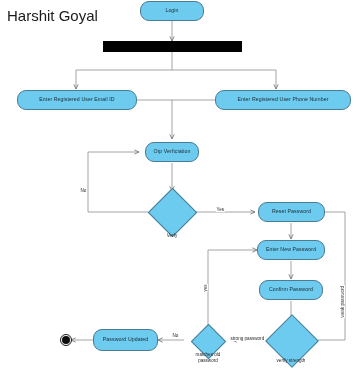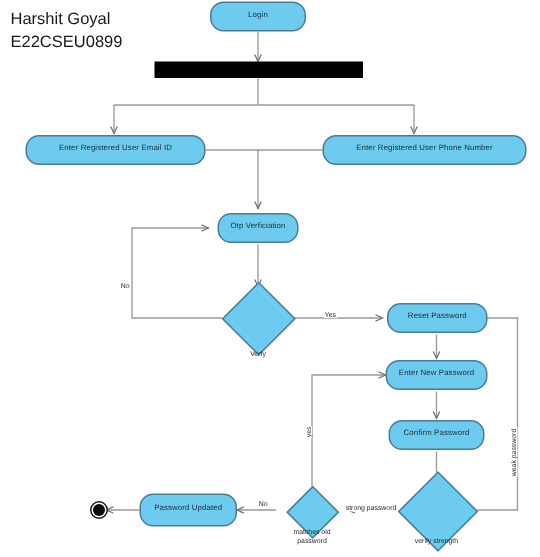--- a/index.html
+++ b/index.html
@@ -83,35 +83,34 @@
     white-space: nowrap;
   }
   .rot90 {
     transform: rotate(-90deg);
     transform-origin: left top;
   }
   .title {
     position: absolute;
     left: 7px;
     top: 6px;
-    font-size: 11px;
+    font-size: 15px;
     color: #1a1a1a;
     line-height: 1.35;
     z-index: 5;
   }
   .title div { white-space: nowrap; }
 </style>
 </head>
 <body>
 
 <div id="canvas">
 
   <div class="title">
     <div>Harshit Goyal</div>
-    <div>E22CSEU0899</div>
   </div>
 
   <svg id="edges" viewBox="0 0 360 371">
     <defs>
       <marker id="arw" markerWidth="6" markerHeight="6" refX="5.2" refY="3" orient="auto">
         <path d="M0,0.6 L5.2,3 L0,5.4" fill="none" stroke="#6e6e6e" stroke-width="0.9"></path>
       </marker>
     </defs>
     <g stroke="#9a9a9a" stroke-width="0.9" fill="none">
 

